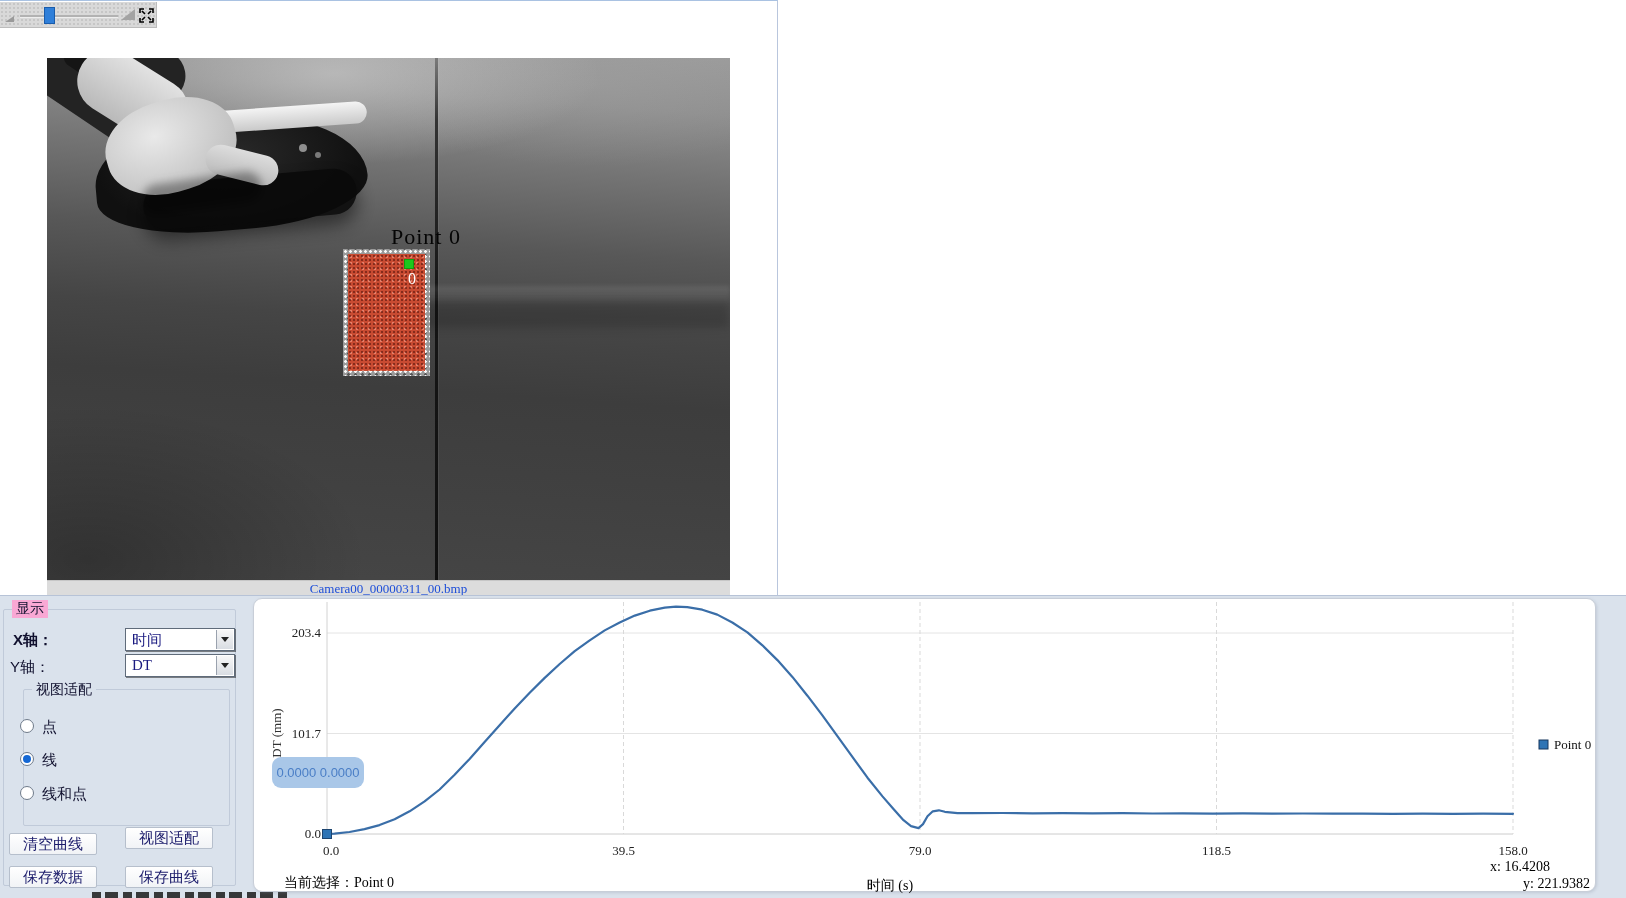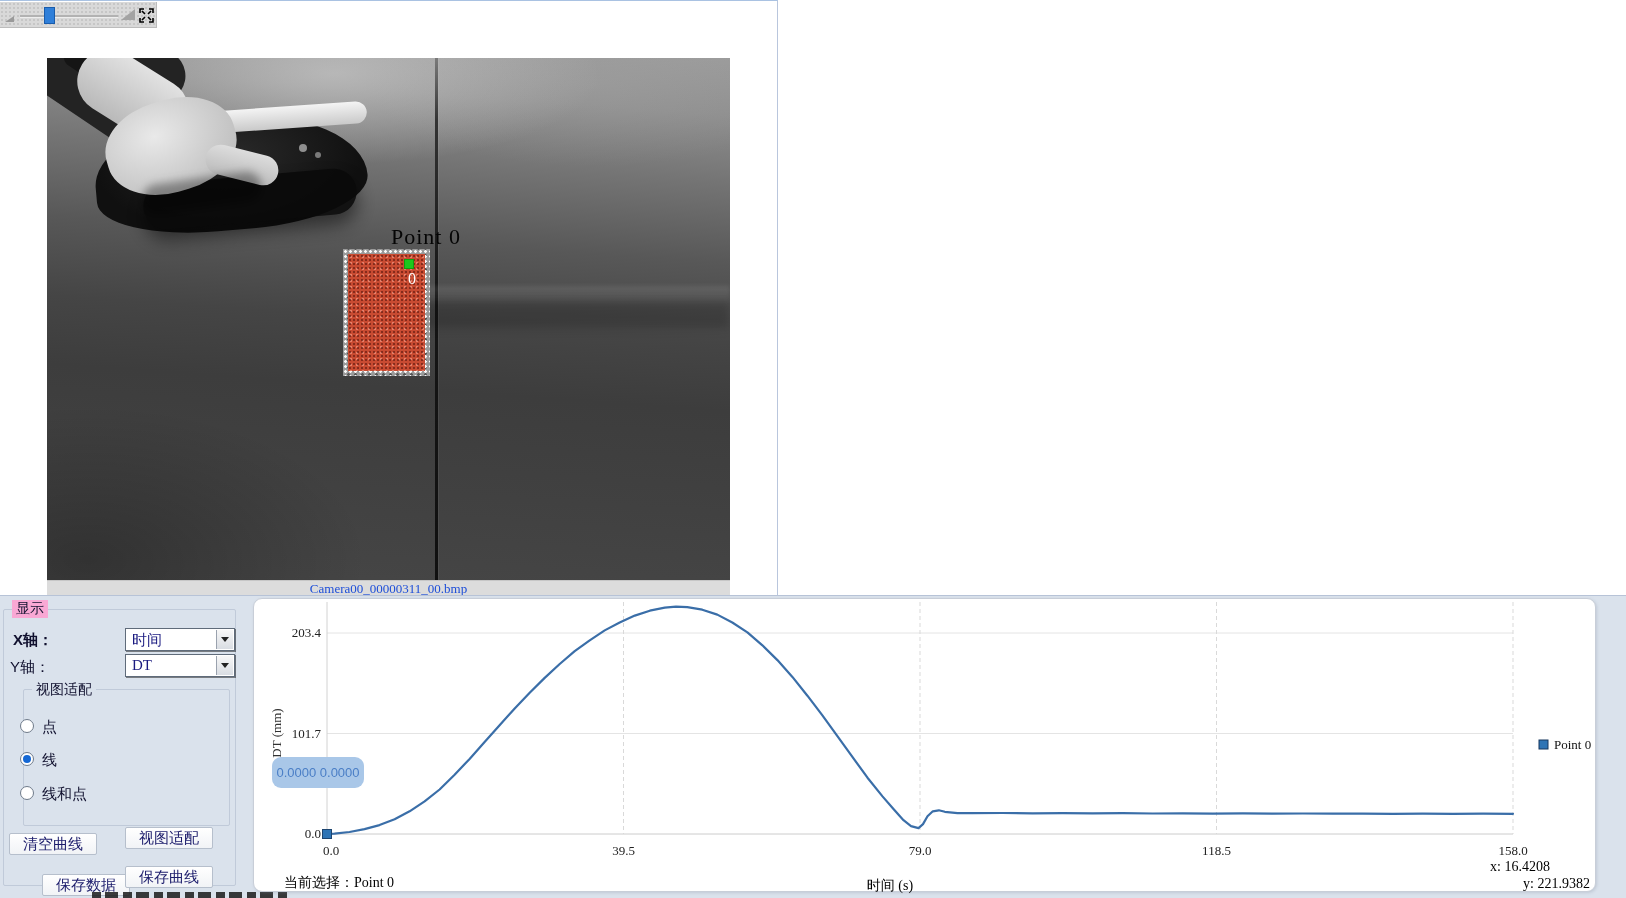--- a/index.html
+++ b/index.html
@@ -195,21 +195,21 @@
             <span class="radio-label">线</span>
           </div>
           <div class="radio-row" style="top: 189px;">
             <span class="radio-circle"></span>
             <span class="radio-label">线和点</span>
           </div>
         </div>
       <div id="button-grid">
           <div class="ctl-button" style="left: 9px; top: 237px;">清空曲线</div>
           <div class="ctl-button" style="left: 125px; top: 231px;">视图适配</div>
-          <div class="ctl-button" style="left: 9px; top: 278px; margin-left: 33px;">保存数据</div>
+          <div class="ctl-button" style="left: 9px; top: 270px;">保存数据</div>
           <div class="ctl-button" style="left: 125px; top: 270px;">保存曲线</div>
         </div>
       <div class="bottom-smudge"></div>
     </div>
 
     <div class="chart-panel"></div>
     <svg class="chart-svg" id="chart-svg" viewBox="253 597 1343 294">
         <line x1="327" y1="833" x2="1513" y2="833" stroke="#cccccc" stroke-width="1"></line>
         <text x="321" y="837" text-anchor="end" class="tick-serif">0.0</text>
         <line x1="327" y1="732.5" x2="1513" y2="732.5" stroke="#e4e4e4" stroke-width="1"></line>

